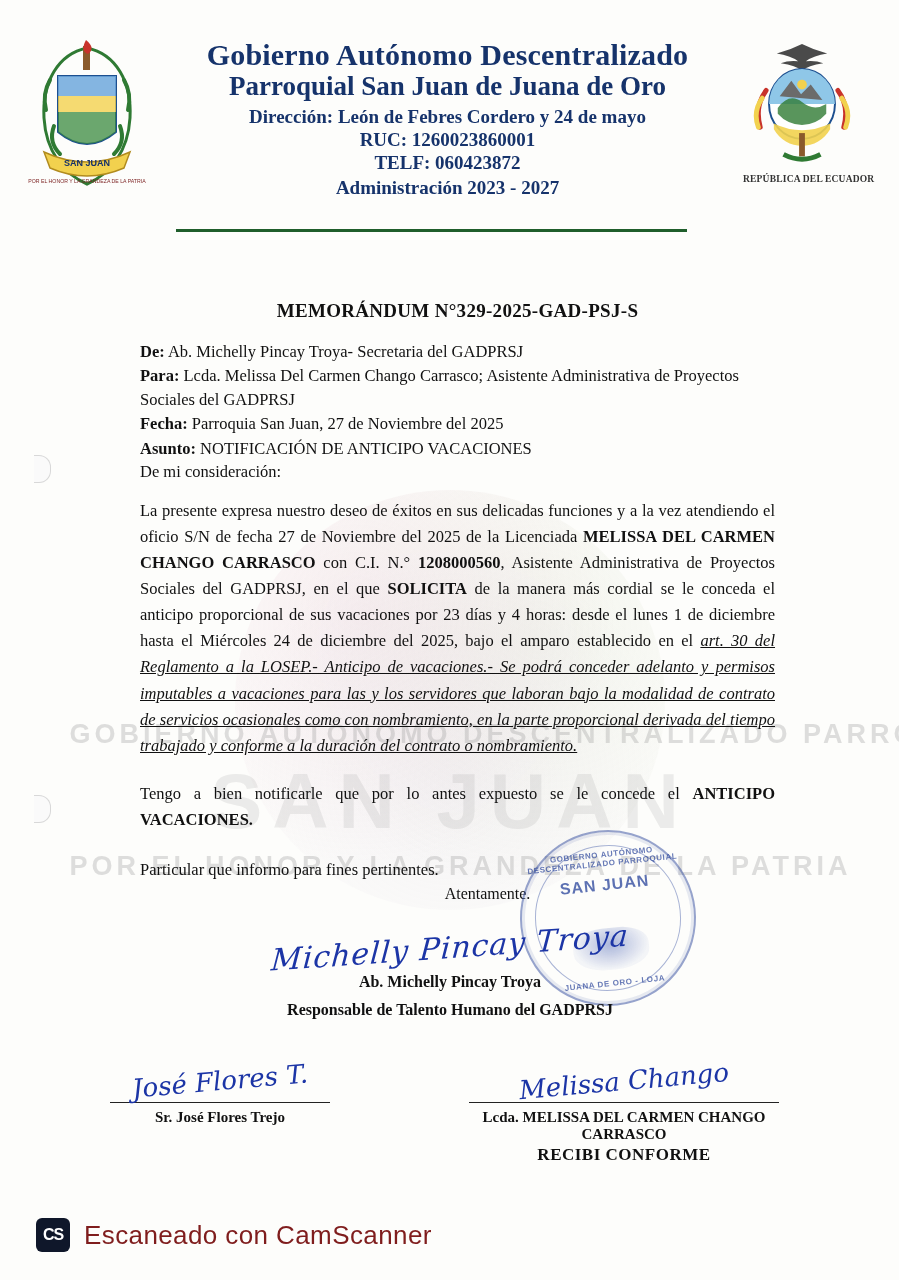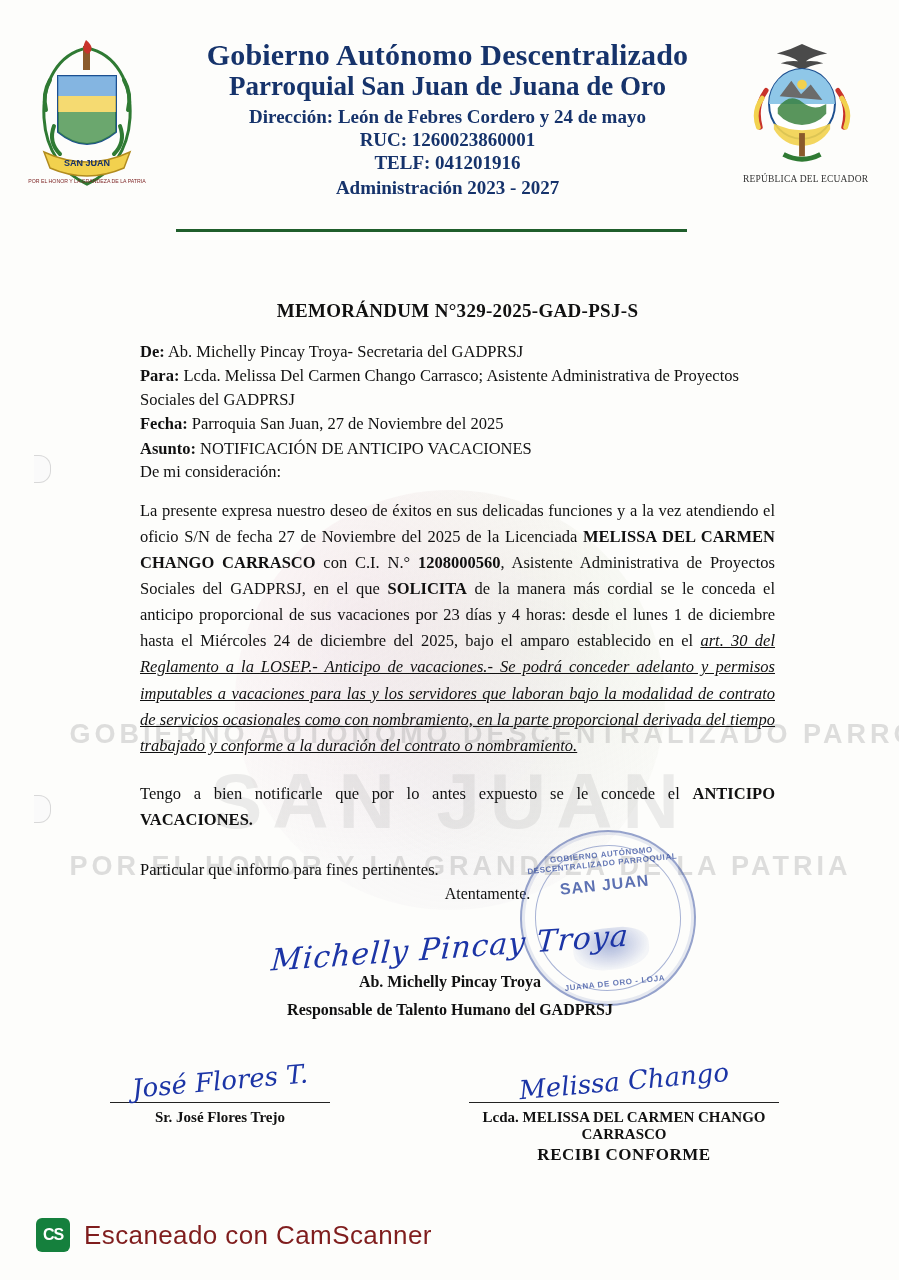--- a/index.html
+++ b/index.html
@@ -86,20 +86,21 @@
   .crest-left {
     position: absolute;
     left: 28px; top: 14px;
     width: 118px; height: 150px;
   }
   .crest-right {
     position: absolute;
     right: 38px; top: 14px;
     width: 118px; height: 150px;
     text-align: center;
+    font-weight: bold;
   }
   .crest-caption {
     font-family: "Liberation Serif", serif;
     font-size: 9.5px;
     letter-spacing: .2px;
     color: #333;
     margin-top: 2px;
     white-space: nowrap;
   }
   .header-text {
@@ -320,21 +321,21 @@
     position: absolute;
     left: 36px;
     bottom: 28px;
     display: flex;
     align-items: center;
     gap: 14px;
   }
   .cs-logo {
     width: 34px; height: 34px;
     border-radius: 6px;
-    background: #15803d;
+    background: #0f172a;
     color: #fff;
     font-family: "Liberation Sans", sans-serif;
     font-weight: bold;
     font-size: 16px;
     display: flex;
     align-items: center;
     justify-content: center;
     letter-spacing: -1px;
   }
   .cs-text {
@@ -379,21 +380,21 @@
         <text x="59" y="126" font-size="9" font-family="Liberation Sans, sans-serif" font-weight="bold" fill="#14306b" text-anchor="middle">SAN JUAN</text>
         <text x="59" y="143" font-size="5.2" font-family="Liberation Sans, sans-serif" fill="#7a1f1f" text-anchor="middle">POR EL HONOR Y LA GRANDEZA DE LA PATRIA</text>
       </svg>
     </div>
 
     <div class="header-text">
       <div class="org-line1">Gobierno Autónomo Descentralizado</div>
       <div class="org-line2">Parroquial San Juan de Juana de Oro</div>
       <div class="org-line3">Dirección: León de Febres Cordero y 24 de mayo</div>
       <div class="org-line4">RUC: 1260023860001</div>
-      <div class="org-line5">TELF: 041201916</div>
+      <div class="org-line5">TELF: 060423872</div>
       <div class="org-line6">Administración 2023 - 2027</div>
     </div>
 
     <div class="crest-right">
       <svg viewBox="0 0 118 132" width="118" height="128" aria-hidden="true">
 
         <path d="M59 4 q-12 6 -26 10 q14 2 22 8 q-10 -1 -18 2 q16 2 22 8 q6 -6 22 -8 q-8 -3 -18 -2 q8 -6 22 -8 q-14 -4 -26 -10 Z" fill="#4a4a4a"></path>
 
         <ellipse cx="59" cy="66" rx="34" ry="36" fill="#ffffff" stroke="#1d4f8f" stroke-width="2"></ellipse>
         <path d="M25 66 a34 36 0 0 1 68 0 Z" fill="#8fc7e8"></path>

